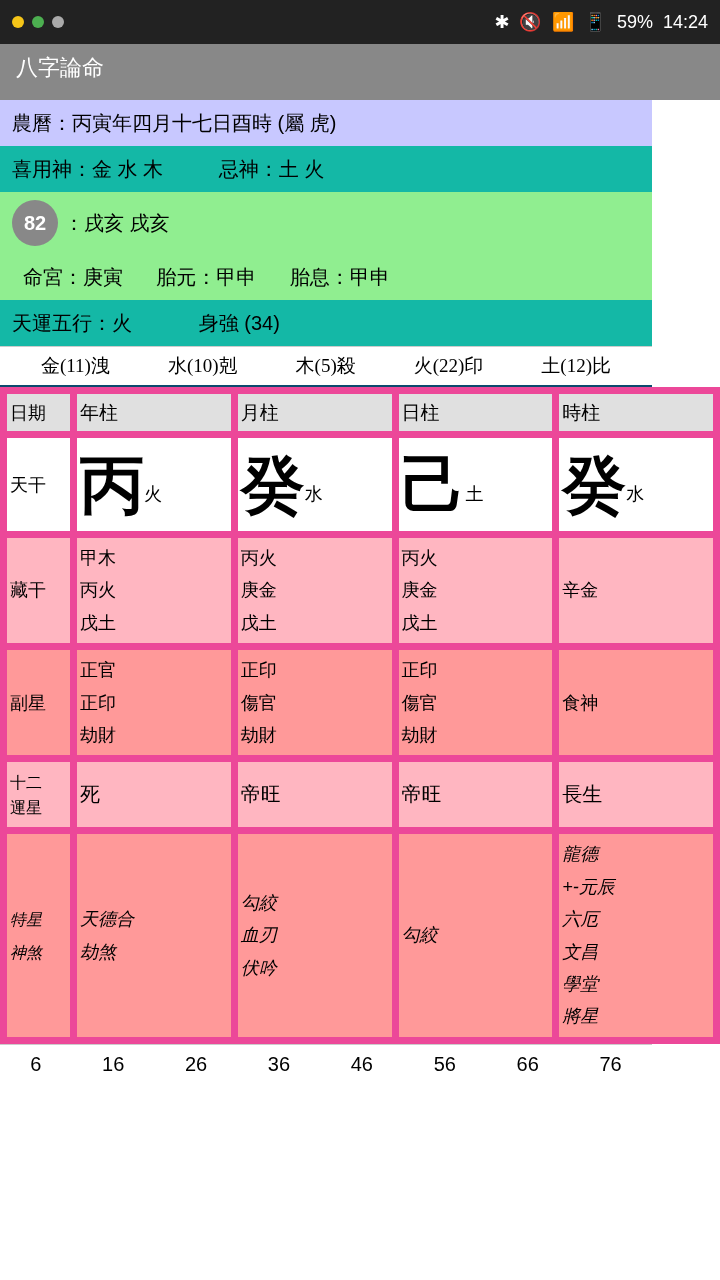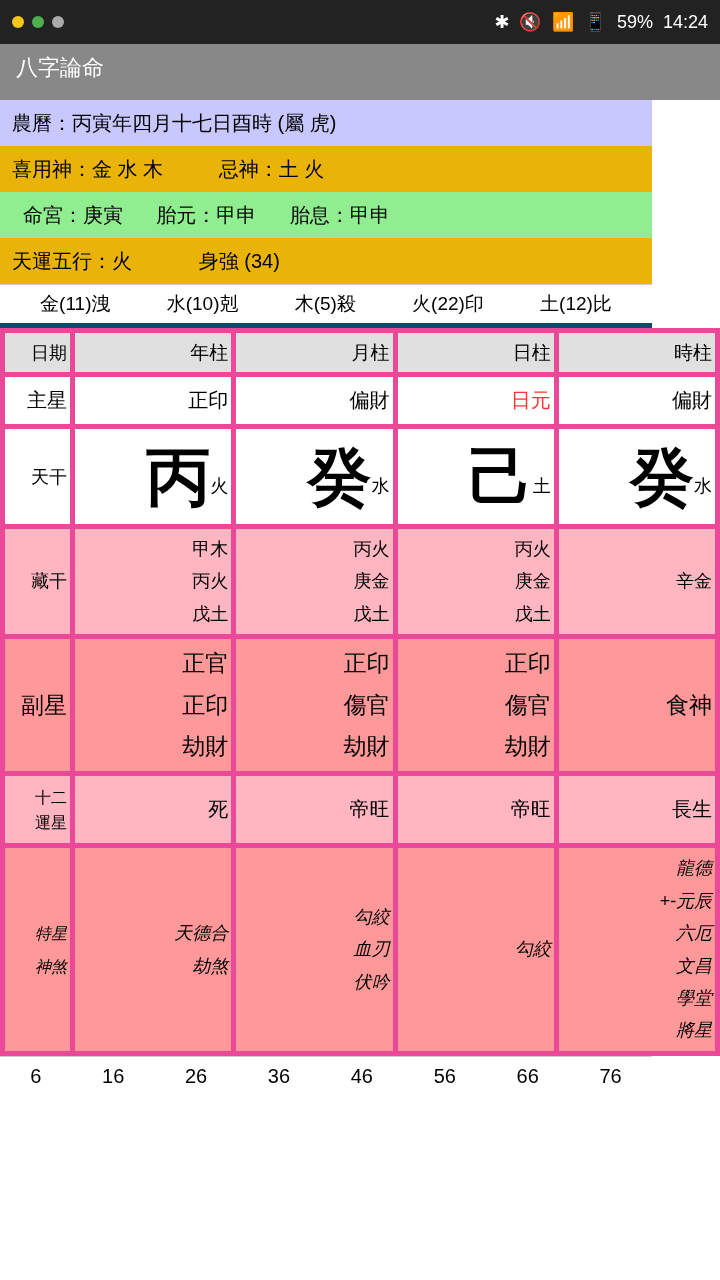--- a/index.html
+++ b/index.html
@@ -51,21 +51,21 @@
       width: 652px;
     }
 
     
     .info-row {
       padding: 8px 12px;
       font-size: 20px;
       line-height: 1.5;
     }
     .row-purple { background: #c8c8ff; }
-    .row-green1 { background: #eab308; }
+    .row-green1 { background: #14b8a6; }
     .row-green2 { background: #90ee90; }
     .row-green3 { background: #90ee90; padding-left: 23px; }
 
     
     .score-circle {
       display: inline-flex;
       align-items: center;
       justify-content: center;
       width: 46px;
       height: 46px;
@@ -79,31 +79,32 @@
     }
 
     
     .five-elem-row {
       background: #fff;
       padding: 6px 12px;
       font-size: 19px;
       display: flex;
       justify-content: space-around;
       border-top: 1px solid #ccc;
-      border-bottom: 5px solid #0c4a6e;
+      border-bottom: 2px solid #0c4a6e;
+      font-family: Liberation Serif, serif;
     }
 
     
     #bazi-table {
       width: 720px;
       border-collapse: collapse;
     }
     #bazi-table td {
-      border: 5px solid #ec4899;
-      text-align: right;
+      border: 7px solid #ec4899;
+      text-align: left;
       vertical-align: middle;
       padding: 4px 3px;
     }
 
     .col-header {
       background: #e0e0e0;
       font-size: 19px;
       height: 44px;
     }
     .row-label {
@@ -145,21 +146,21 @@
     .canggan-row td {
       background: #ffb6c1;
       font-size: 18px;
       height: 110px;
       line-height: 1.8;
     }
 
     
     .fuxing-row td {
       background: #ff9999;
-      font-size: 23px;
+      font-size: 18px;
       height: 110px;
       line-height: 1.8;
     }
 
     
     .yunxing-row td {
       background: #ffb6c1;
       font-size: 20px;
       height: 72px;
     }
@@ -216,20 +217,24 @@
   <div class="info-row row-purple">
     <span>農曆：丙寅年四月十七日酉時 (屬 虎)</span>
   </div>
 
   <div class="info-row row-green1">
     <span>喜用神：金 水 木</span>
     &nbsp;&nbsp;&nbsp;&nbsp;&nbsp;&nbsp;&nbsp;&nbsp;
     <span>忌神：土 火</span>
   </div>
 
+  <div class="info-row row-green2" style="display:flex;align-items:center;">
+    <span class="score-circle">82</span>
+    <span>：戌亥 戌亥</span>
+  </div>
 
   <div class="info-row row-green3">
     <span>命宮：庚寅</span>
     &nbsp;&nbsp;&nbsp;&nbsp;
     <span>胎元：甲申</span>
     &nbsp;&nbsp;&nbsp;&nbsp;
     <span>胎息：甲申</span>
   </div>
 
   <div class="info-row row-green1">
@@ -250,27 +255,20 @@
 
     <tbody>
         <tr>
       <td class="col-header row-label">日期</td>
       <td class="col-header">年柱</td>
       <td class="col-header">月柱</td>
       <td class="col-header">日柱</td>
       <td class="col-header">時柱</td>
     </tr>
 
-    <tr class="main-star-row">
-      <td class="row-label">主星</td>
-      <td>正印</td>
-      <td>偏財</td>
-      <td class="red-text">日元</td>
-      <td>偏財</td>
-    </tr>
 
     <tr class="tiangan-row">
       <td class="row-label">天干</td>
       <td>
         <span class="big-char">丙</span><span class="small-sup">火</span>
       </td>
       <td>
         <span class="big-char">癸</span><span class="small-sup">水</span>
       </td>
       <td>

